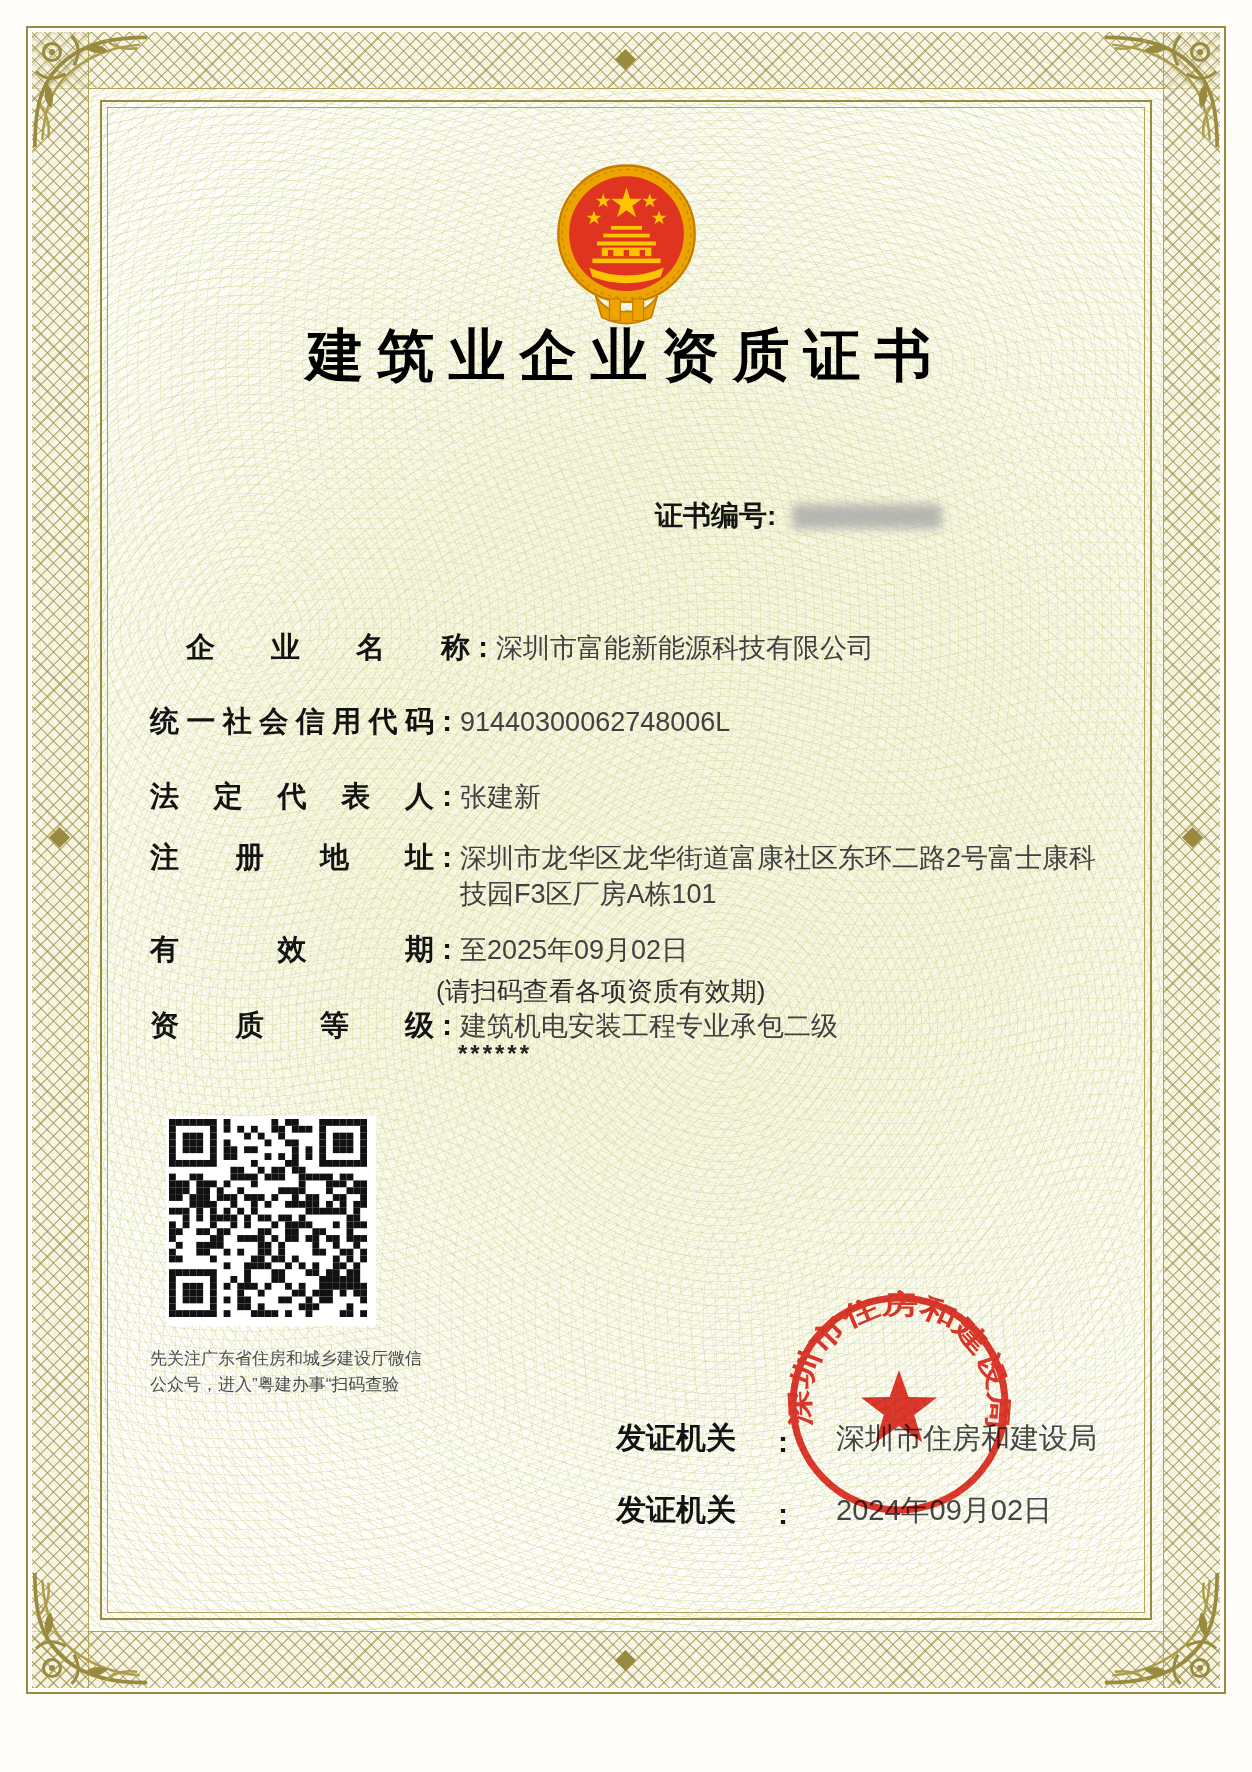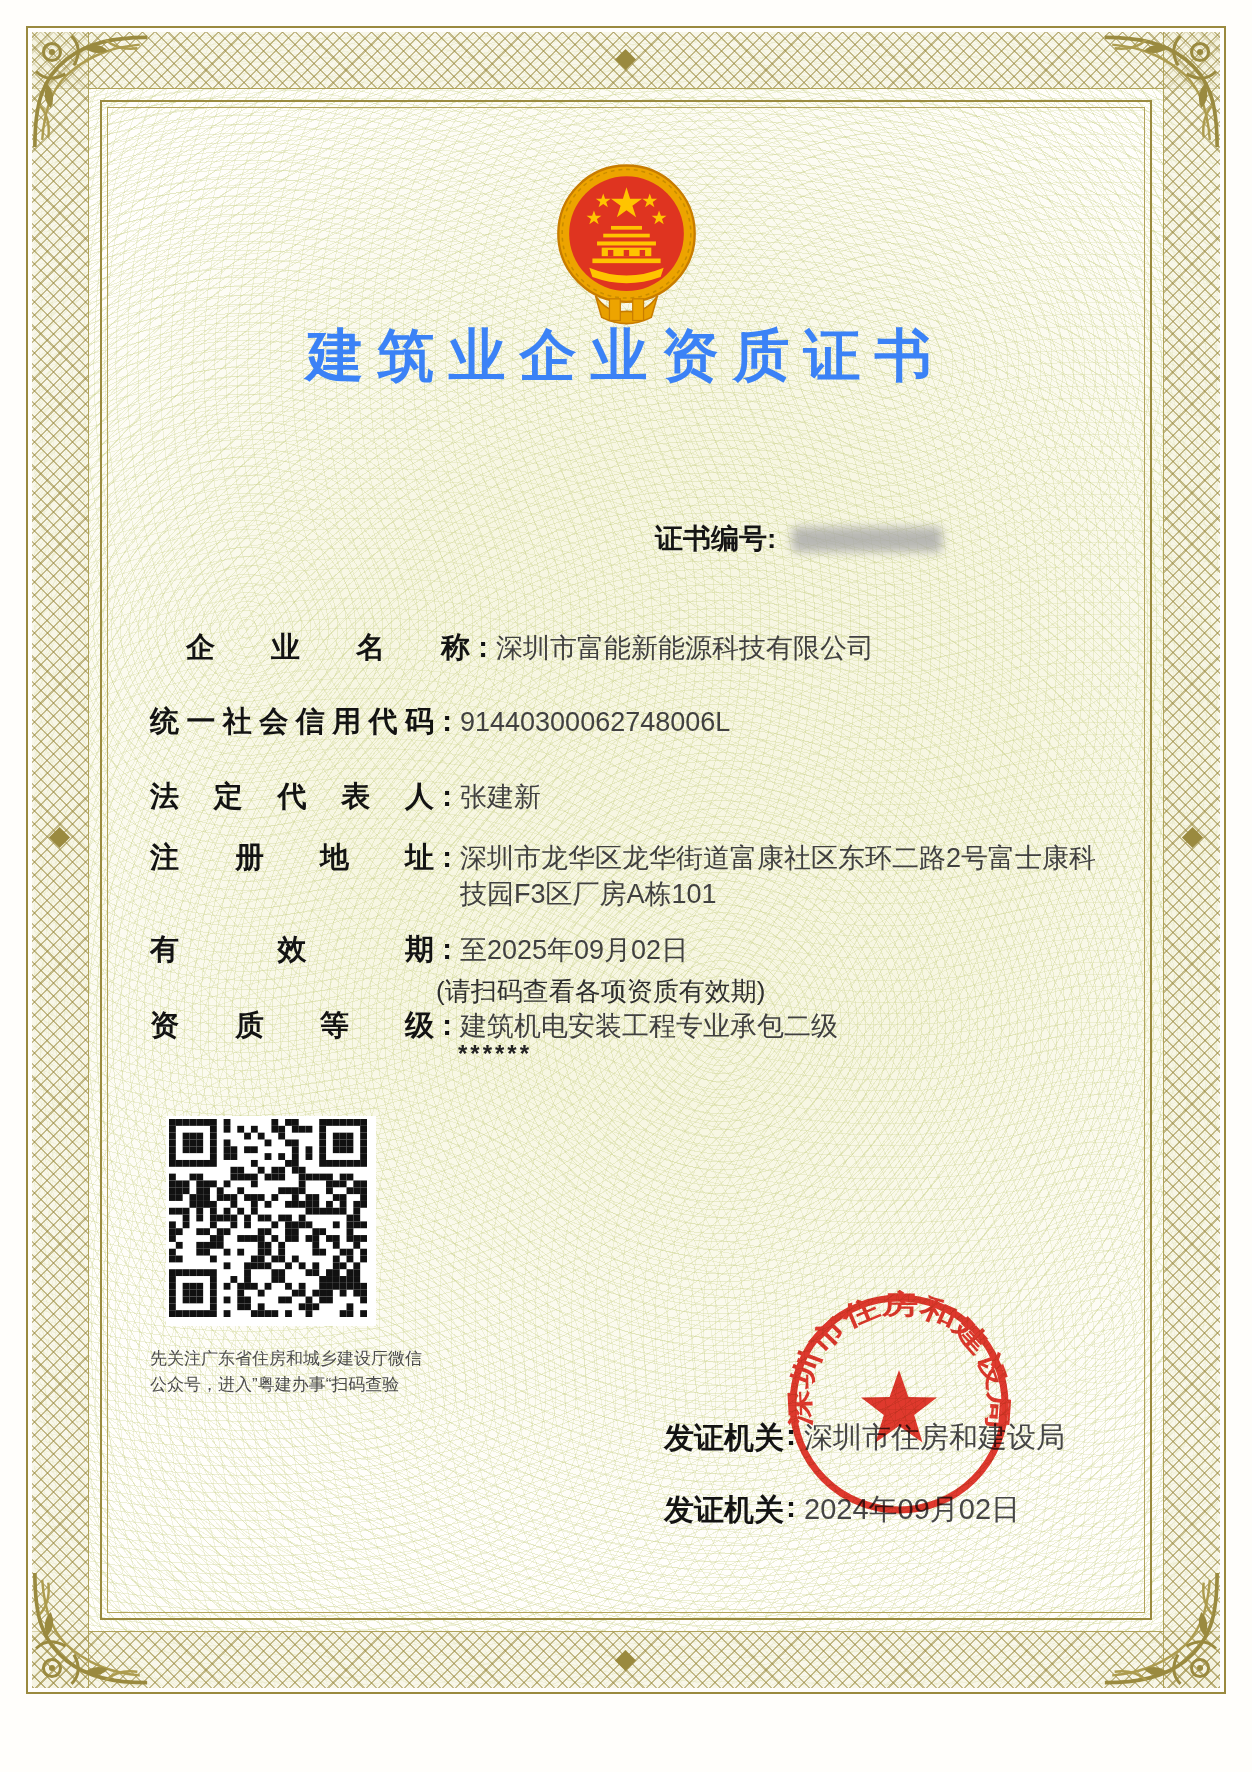--- a/index.html
+++ b/index.html
@@ -36,45 +36,45 @@
   .corner-tl{left:30px;top:30px;}
   .corner-tr{right:30px;top:30px;transform:scaleX(-1);}
   .corner-bl{left:30px;bottom:82px;transform:scaleY(-1);}
   .corner-br{right:30px;bottom:82px;transform:scale(-1,-1);}
   .mid-diamond{position:absolute;width:15px;height:15px;background:#9a8a3f;transform:rotate(45deg);z-index:3;}
   
   .emblem{position:absolute;left:549px;top:160px;width:155px;height:166px;z-index:4;}
   
   .title{
     position:absolute;left:0;right:0;top:318px;text-align:center;z-index:4;
-    font-size:57px;font-weight:800;letter-spacing:14px;color:#3b82f6;
+    font-size:57px;font-weight:800;letter-spacing:14px;color:#000000;
   }
   
-  .cert-no{position:absolute;left:655px;top:520px;z-index:4;font-size:28px;font-weight:700;display:flex;align-items:center;}
+  .cert-no{position:absolute;left:655px;top:497px;z-index:4;font-size:28px;font-weight:700;display:flex;align-items:center;}
   .blur-bar{display:inline-block;width:150px;height:25px;margin-left:16px;background:#a9a9a9;border-radius:4px;filter:blur(5px);opacity:.8;}
   
   .row{position:absolute;left:150px;display:flex;align-items:flex-start;z-index:4;}
   .row .lbl{display:inline-block;width:284px;font-size:29px;font-weight:700;color:#131313;
             text-align:justify;text-align-last:justify;line-height:1.2;}
   .row .colon{width:26px;font-size:29px;font-weight:700;color:#131313;text-align:center;line-height:1.2;}
   .row .val{font-size:27px;color:#404040;line-height:1.35;}
   .row-company{top:630px;margin-left:36px;}
   .row-credit{top:704px;}
   .row-legal{top:779px;}
   .row-address{top:840px;align-items:flex-start;}
   .row-address .val{width:662px;}
   .row-valid{top:932px;}
   .row-qual{top:1008px;}
   .valid-note{position:absolute;left:436px;top:974px;z-index:4;font-size:26px;color:#2f2f2f;}
   .qual-mask{position:absolute;left:458px;top:1040px;z-index:4;font-size:24px;font-weight:700;letter-spacing:3px;color:#222;}
   
   .qr-wrap{position:absolute;left:166px;top:1116px;width:204px;height:204px;background:#fff;padding:3px;z-index:4;}
   .qr-caption{position:absolute;left:150px;top:1346px;width:282px;z-index:4;font-size:17px;line-height:1.55;color:#4c4c4c;}
   
-  .issue-row{position:absolute;left:664px;display:flex;align-items:flex-start;z-index:4;}
+  .issue-row{position:absolute;left:616px;display:flex;align-items:flex-end;z-index:4;gap:40px;}
   .issue-row .lbl{font-size:30px;font-weight:700;color:#131313;}
   .issue-row .colon{font-size:30px;font-weight:700;margin:0 8px 0 2px;}
   .issue-row .val{font-size:29px;color:#454545;}
   .issuer{top:1418px;}
   .issue-date{top:1490px;}
   
   .seal{position:absolute;left:778px;top:1283px;width:242px;height:242px;z-index:6;mix-blend-mode:multiply;opacity:.9;}
   
   .footer{position:absolute;left:55px;top:1700px;z-index:4;font-size:17px;font-weight:700;color:#1b1b1b;line-height:1.5;}
 </style>

